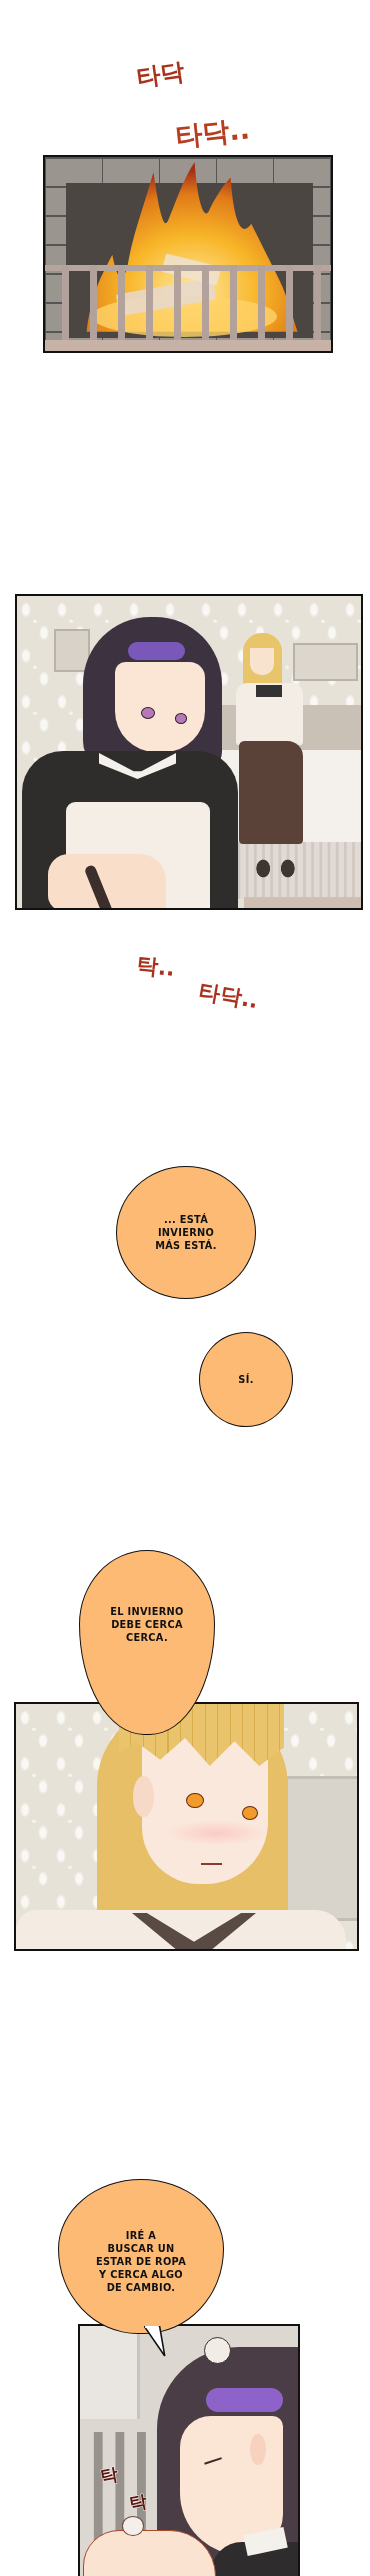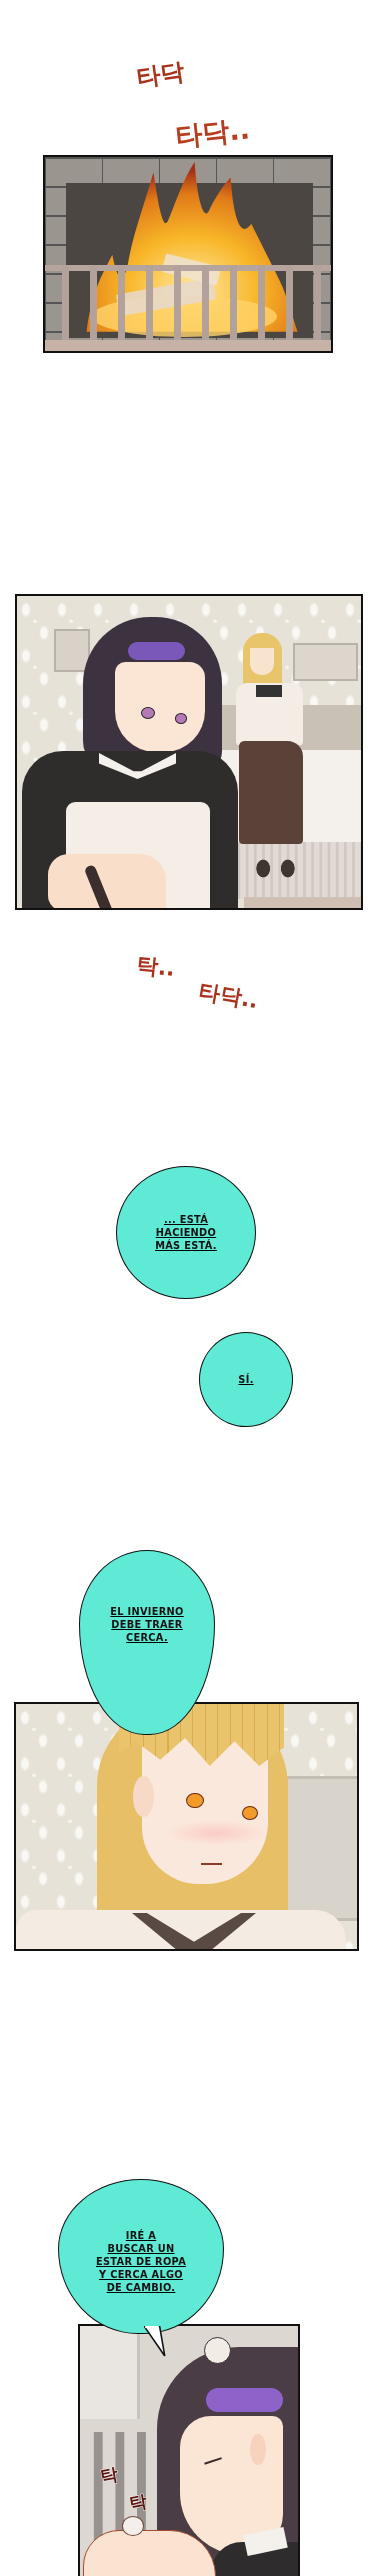--- a/index.html
+++ b/index.html
@@ -3,22 +3,22 @@
 <meta charset="utf-8">
 <style>
   html, body { margin:0; padding:0; background:#ffffff; }
   body { width:371px; height:2903px; position:relative; overflow:hidden;
          font-family:"DejaVu Sans", sans-serif; }
   .abs { position:absolute; }
   .panel { position:absolute; border:2.1px solid #111; box-sizing:border-box; overflow:hidden; }
   .sfx { position:absolute; font-family:"DejaVu Sans", sans-serif; font-weight:bold;
          transform-origin:left top; line-height:1; white-space:nowrap;
          -webkit-text-stroke:0.5px #ffffff; paint-order:stroke fill; }
-  .bubble { position:absolute; background:#5eead4; border:1.5px solid #111; border-radius:50%;
-            box-sizing:border-box; display:flex; align-items:center; justify-content:center; z-index:5;text-decoration:underline; }
+  .bubble { position:absolute; background:#fdba74; border:1.5px solid #111; border-radius:50%;
+            box-sizing:border-box; display:flex; align-items:center; justify-content:center; z-index:5; }
   .bubble .txt { font-family:"DejaVu Sans", sans-serif; font-weight:bold; color:#111;
                  text-align:center; font-size:9.8px; line-height:13px; letter-spacing:0.3px; }
   .bubble .txt span { display:block; }
   
   .wallpaper {
     background-color:#e7e2d8;
     background-image:
       radial-gradient(ellipse 7.2px 11.3px at 25% 30%, rgba(255,255,255,0.75) 40%, transparent 70%),
       radial-gradient(ellipse 7.2px 11.3px at 75% 80%, rgba(255,255,255,0.75) 40%, transparent 70%),
       radial-gradient(circle 3.1px at 50% 55%, rgba(255,255,255,0.6) 50%, transparent 70%);
@@ -99,35 +99,35 @@
   <div class="abs" style="left:77px; top:268px; width:11.3px; height:57px; background:#3b2e2c; transform:rotate(-22deg); border-radius:5.2px;"></div>
   <div class="abs" style="left:227px; top:301px; width:124px; height:15.5px; background:#cfbfb3;"></div>
 </div>
 
 <div class="sfx" style="left:138px; top:954px; font-size:21.6px; color:#a8321c; transform:rotate(6deg);">탁..</div>
 <div class="sfx" style="left:201px; top:980px; font-size:21.6px; color:#a8321c; transform:rotate(10deg);">타닥..</div>
 
 <div class="bubble" style="left:116px; top:1166px; width:140px; height:133px;">
   <div class="txt">
     <span>... ESTÁ</span>
-    <span>HACIENDO</span>
+    <span>INVIERNO</span>
     <span>MÁS ESTÁ.</span>
   </div>
 </div>
 
 <div class="bubble" style="left:199px; top:1332px; width:94px; height:95px;">
   <div class="txt">
     <span>SÍ.</span>
   </div>
 </div>
 
 <div class="bubble" style="left:79px; top:1550px; width:136px; height:185px; border-radius:50% 50% 48% 48% / 40% 40% 60% 60%;">
   <div class="txt" style="margin-bottom:37px;">
     <span>EL INVIERNO</span>
-    <span>DEBE TRAER</span>
+    <span>DEBE CERCA</span>
     <span>CERCA.</span>
   </div>
 </div>
 
 <div class="panel wallpaper" style="left:14px; top:1702px; width:345px; height:249px;">
 
   <div class="abs" style="left:268px; top:72px; width:77px; height:139px; background:#d9d4cb; border:3.1px solid #c4bdb3;"></div>
 
   <div class="abs" style="left:81px; top:0; width:191px; height:249px; background:#e6bf66; border-radius:82px 82px 0 0;"></div>
 

